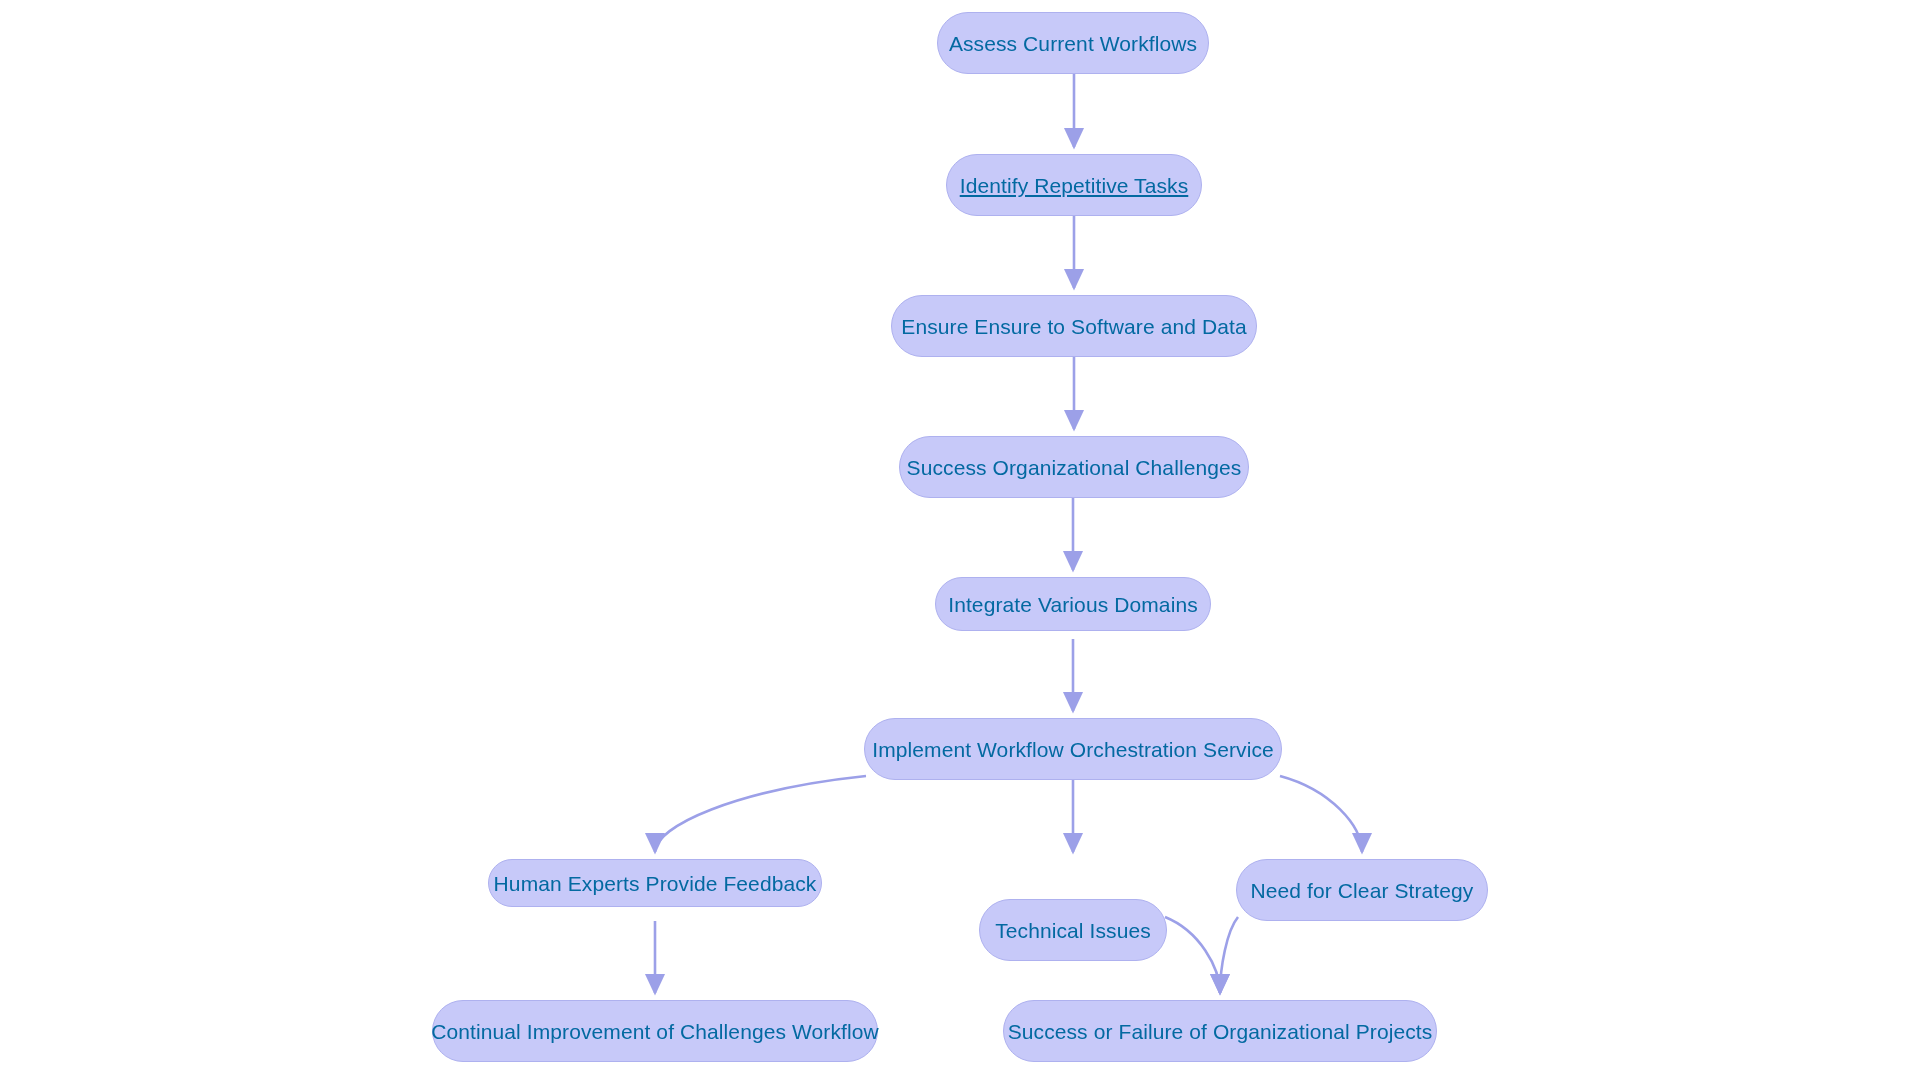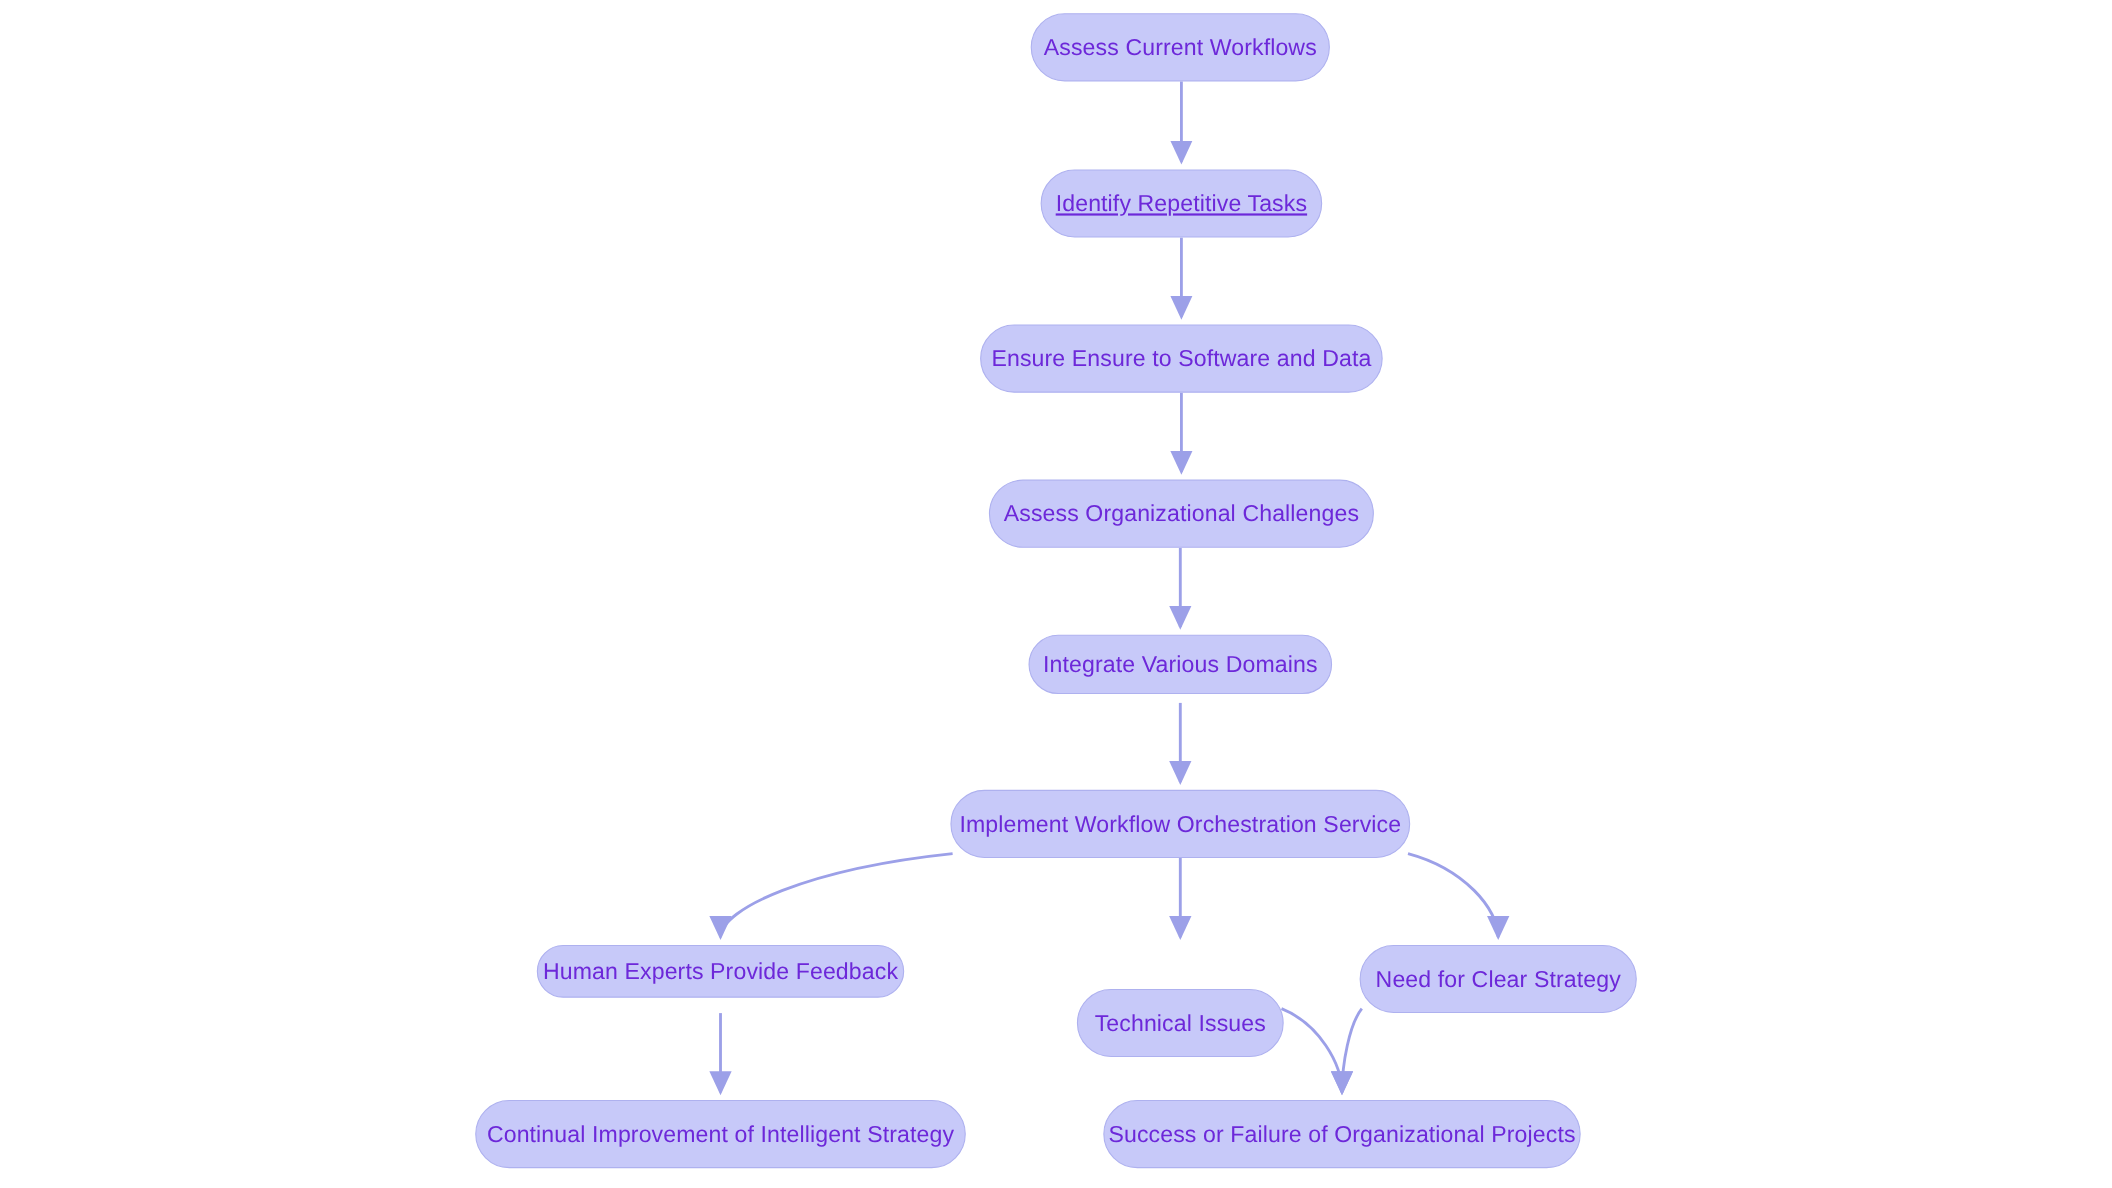--- a/index.html
+++ b/index.html
@@ -30,21 +30,21 @@
   }
   .node {
     position: absolute;
     box-sizing: border-box;
     display: flex;
     align-items: center;
     justify-content: center;
     background: #c7c9f9;
     border: 1.4px solid #aeb1ef;
     border-radius: 999px;
-    color: #6d28d9;
+    color: #0369a1;
     font-family: "Liberation Sans", sans-serif;
     font-size: 21px;
     font-weight: 400;
     letter-spacing: 0.1px;
     white-space: nowrap;
     text-align: center;
     line-height: 1;
   }
   .node-label {
     display: block;
@@ -81,38 +81,38 @@
       <div class="node" style="left: 937px; top: 12px; width: 272px; height: 62px;">
         <span class="node-label">Assess Current Workflows</span>
       </div>
       <div class="node" style="left: 946px; top: 154px; width: 256px; height: 62px; text-decoration: underline;">
         <span class="node-label">Identify Repetitive Tasks</span>
       </div>
       <div class="node" style="left: 891px; top: 295px; width: 366px; height: 62px;">
         <span class="node-label">Ensure Ensure to Software and Data</span>
       </div>
       <div class="node" style="left: 899px; top: 436px; width: 350px; height: 62px;">
-        <span class="node-label">Assess Organizational Challenges</span>
+        <span class="node-label">Success Organizational Challenges</span>
       </div>
       <div class="node" style="left: 935px; top: 577px; width: 276px; height: 54px;">
         <span class="node-label">Integrate Various Domains</span>
       </div>
       <div class="node" style="left: 864px; top: 718px; width: 418px; height: 62px;">
         <span class="node-label">Implement Workflow Orchestration Service</span>
       </div>
       <div class="node" style="left: 488px; top: 859px; width: 334px; height: 48px;">
         <span class="node-label">Human Experts Provide Feedback</span>
       </div>
       <div class="node" style="left: 979px; top: 859px; width: 188px; height: 62px; margin-top: 40px;">
         <span class="node-label">Technical Issues</span>
       </div>
       <div class="node" style="left: 1236px; top: 859px; width: 252px; height: 62px;">
         <span class="node-label">Need for Clear Strategy</span>
       </div>
       <div class="node" style="left: 432px; top: 1000px; width: 446px; height: 62px;">
-        <span class="node-label">Continual Improvement of Intelligent Strategy</span>
+        <span class="node-label">Continual Improvement of Challenges Workflow</span>
       </div>
       <div class="node" style="left: 1003px; top: 1000px; width: 434px; height: 62px;">
         <span class="node-label">Success or Failure of Organizational Projects</span>
       </div>
     </div>
 
 </div>
 
 </body></html>

